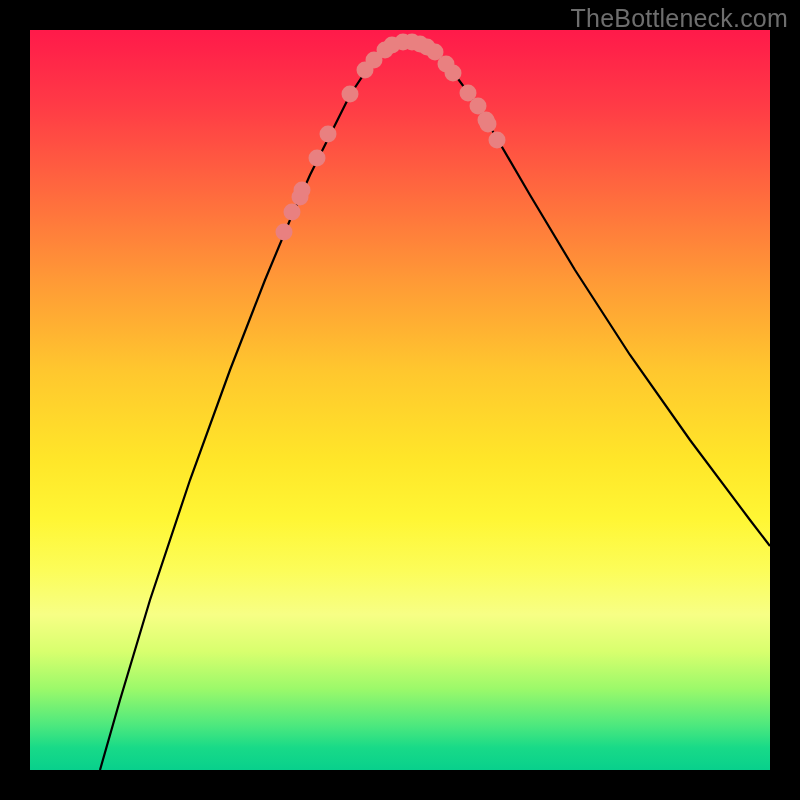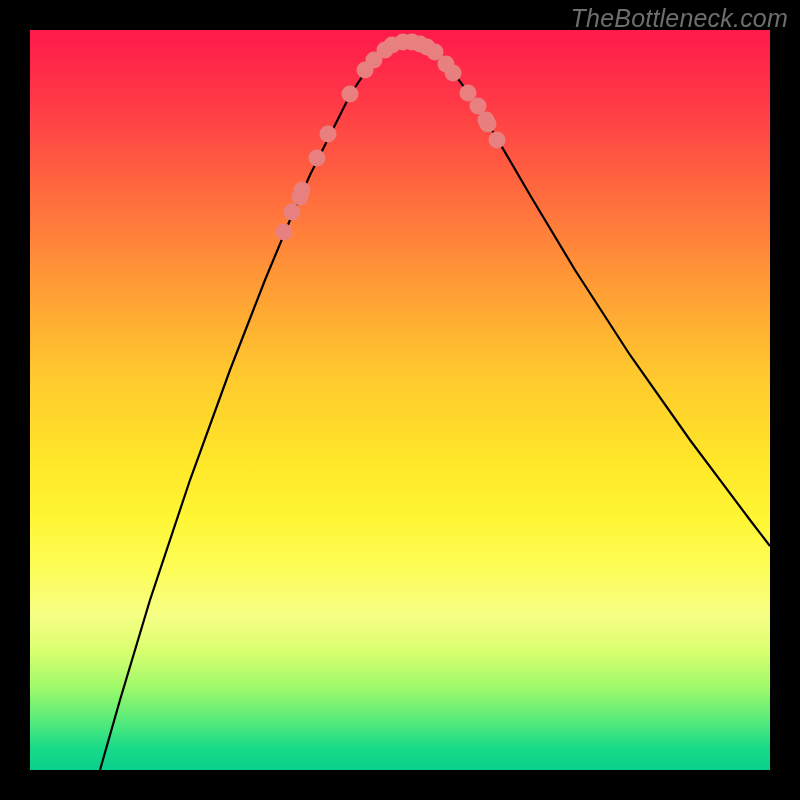--- a/index.html
+++ b/index.html
@@ -62,21 +62,20 @@
   }
   .watermark {
     position: absolute;
     top: 4px;
     right: 12px;
     color: #6e6e6e;
     font-size: 25px;
     font-weight: 400;
     letter-spacing: 0.2px;
     user-select: none;
-    font-style: italic;
   }
 </style>
 </head>
 <body>
 
 <div class="frame">
 
   <div class="plot-area">
     <div class="gradient-bg"></div>
 

